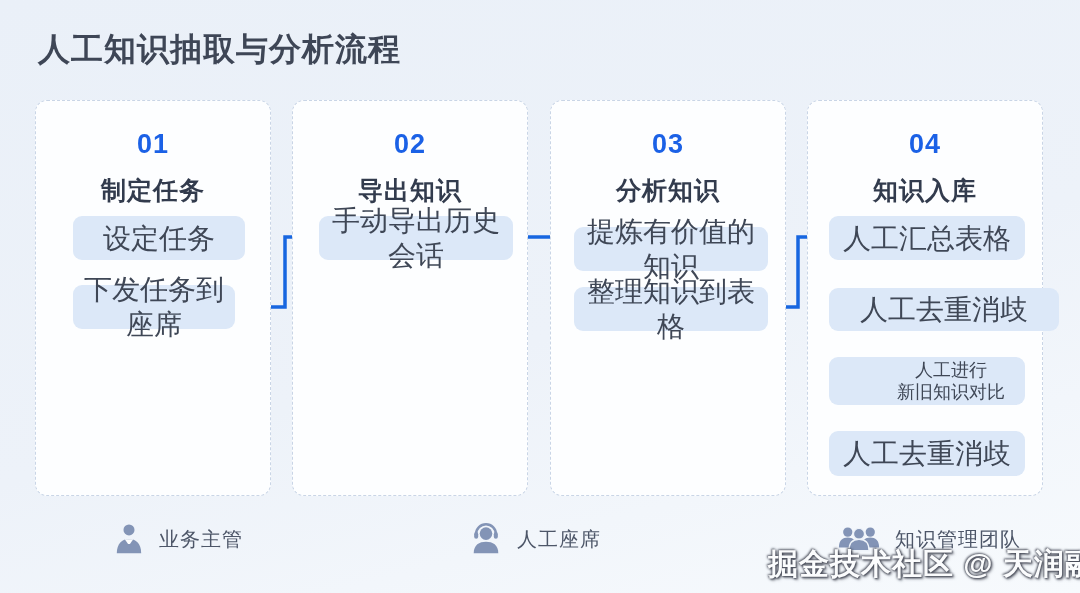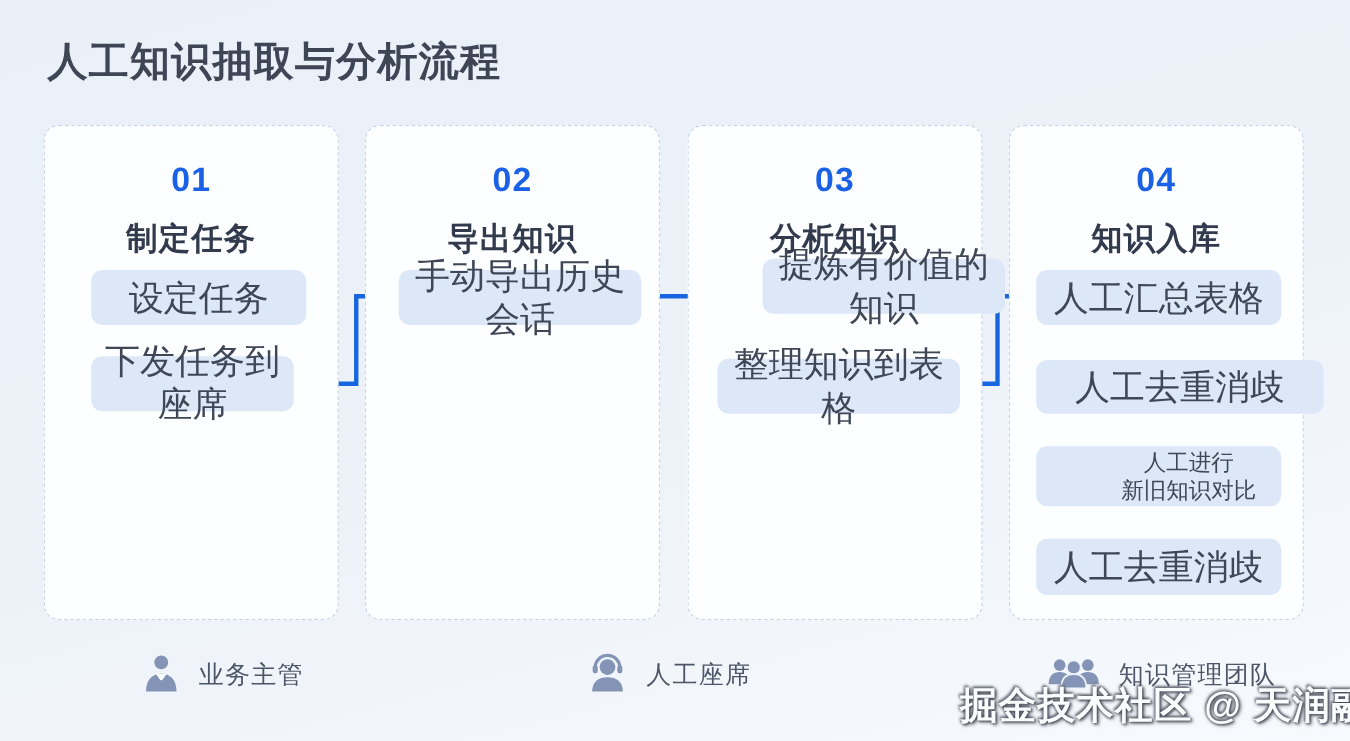--- a/index.html
+++ b/index.html
@@ -91,21 +91,21 @@
 
   <section class="panel p2">
     <div class="step-num">02</div>
     <div class="step-name">导出知识</div>
     <div class="fbox" style="left:26px;top:115px;width:194px;height:44px;">手动导出历史会话</div>
   </section>
 
   <section class="panel p3">
     <div class="step-num">03</div>
     <div class="step-name">分析知识</div>
-    <div class="fbox" style="left:23px;top:106px;width:194px;height:44px;margin-left:36px;">提炼有价值的知识</div>
+    <div class="fbox" style="left:23px;top:126px;width:194px;height:44px;">提炼有价值的知识</div>
     <div class="fbox" style="left:23px;top:186px;width:194px;height:44px;">整理知识到表格</div>
   </section>
 
   <section class="panel p4">
     <div class="step-num">04</div>
     <div class="step-name">知识入库</div>
     <div class="fbox" style="left:21px;top:115px;width:196px;height:44px;">人工汇总表格</div>
     <div class="fbox" style="left:21px;top:187px;width:230px;height:43px;">人工去重消歧</div>
     <div class="fbox small" style="left:21px;top:256px;width:196px;height:48px;">人工进行
 新旧知识对比</div>

